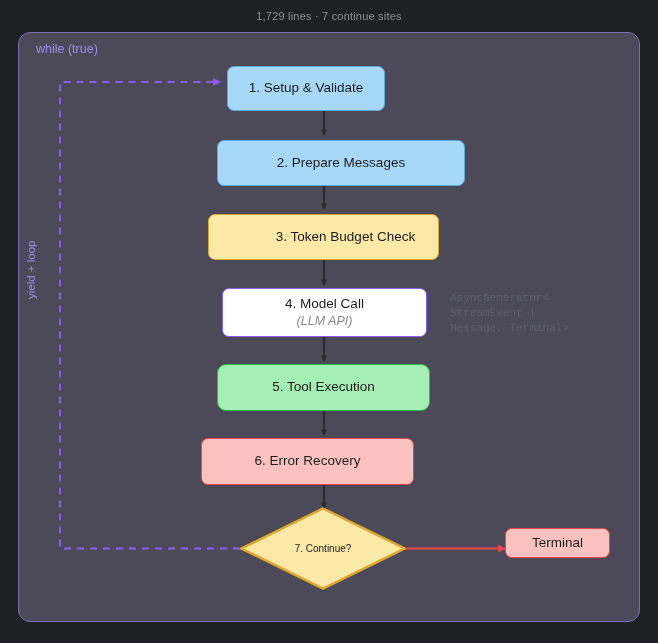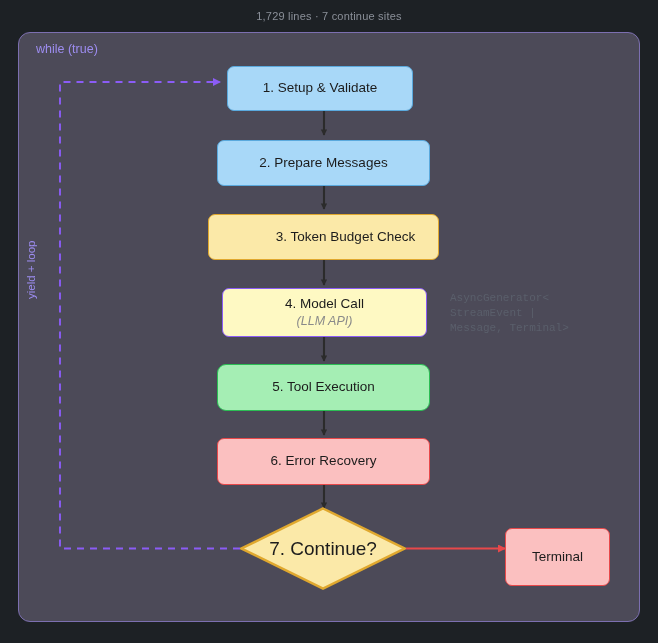--- a/index.html
+++ b/index.html
@@ -80,21 +80,21 @@
   }
   .node .sub {
     color: #8a8a8a;
     font-size: 12.5px;
     margin-top: 1px;
     font-style: italic;
   }
 
   .n-blue   { background: #a8d8f8; border-color: #5aa9dd; }
   .n-yellow { background: #fbe9a8; border-color: #e0a82e; padding-left: 44px; }
-  .n-purple { background: #fef9c3; border-color: #8b5cf6; }
+  .n-purple { background: #ffffff; border-color: #8b5cf6; }
   .n-green  { background: #a5eeb4; border-color: #2bbd54; border-radius: 9px; }
   .n-red    { background: #fbc0c0; border-color: #e8484a; }
 
   
   #node-decision {
     position: absolute;
     left: 240px;
     top: 507px;
     width: 166px;
     height: 83px;
@@ -105,21 +105,21 @@
     width: 100%; height: 100%;
   }
   #node-decision .dia-label {
     position: absolute;
     left: 0; top: 0;
     width: 100%; height: 100%;
     display: flex;
     align-items: center;
     justify-content: center;
     color: #1c1c1c;
-    font-size: 19px;
+    font-size: 10px;
     white-space: pre;
   }
 
   
   #type-annotation {
     position: absolute;
     left: 450px;
     top: 291px;
     color: #5a5f6b;
     font-family: "Liberation Mono", monospace;
@@ -173,51 +173,51 @@
     <line x1="324" y1="485" x2="324" y2="508"></line>
   </g>
 
   <line x1="406" y1="548.5" x2="505" y2="548.5" stroke="#e8484a" stroke-width="2.1" fill="none" marker-end="url(#arrow-red)"></line>
 
   <path d="M 240 548.5 L 60 548.5 L 60 82 L 220 82" stroke="#8b5cf6" stroke-width="1.9" fill="none" stroke-dasharray="7 6" marker-end="url(#arrow-purple)"></path>
 </svg>
 
 <div id="yield-label">yield + loop</div>
 
-<div class="node n-blue" style="left:227px; top:66px; width:186px; height:45px;">
+<div class="node n-blue" style="left:227px; top:66px; width:158px; height:45px;">
   <span>1. Setup &amp; Validate</span>
 </div>
 
-<div class="node n-blue" style="left:217px; top:140px; width:213px; height:46px;">
+<div class="node n-blue" style="left:217px; top:140px; width:248px; height:46px;">
   <span>2. Prepare Messages</span>
 </div>
 
 <div class="node n-yellow" style="left:208px; top:214px; width:231px; height:46px;">
   <span>3. Token Budget Check</span>
 </div>
 
 <div class="node n-purple" style="left:222px; top:288px; width:205px; height:49px;">
   <span>4. Model Call</span>
   <span class="sub">(LLM API)</span>
 </div>
 
 <div class="node n-green" style="left:217px; top:364px; width:213px; height:47px;">
   <span>5. Tool Execution</span>
 </div>
 
-<div class="node n-red" style="left:217px; top:438px; width:213px; height:47px;">
+<div class="node n-red" style="left:201px; top:438px; width:213px; height:47px;">
   <span>6. Error Recovery</span>
 </div>
 
 <div id="node-decision">
   <svg class="dia-shape" viewBox="0 0 166 83" preserveAspectRatio="none" xmlns="http://www.w3.org/2000/svg">
     <polygon points="83,1.5 164.5,41.5 83,81.5 1.5,41.5" fill="#fbe9a8" stroke="#e0a82e" stroke-width="2.5"></polygon>
   </svg>
   <div class="dia-label">7. Continue?</div>
 </div>
 
-<div class="node n-red" style="left:505px; top:528px; width:105px; height:58px;">
+<div class="node n-red" style="left:505px; top:528px; width:105px; height:30px;">
   <span>Terminal</span>
 </div>
 
 <div id="type-annotation">AsyncGenerator&lt;
 StreamEvent |
 Message, Terminal&gt;</div>
 
 </body></html>

